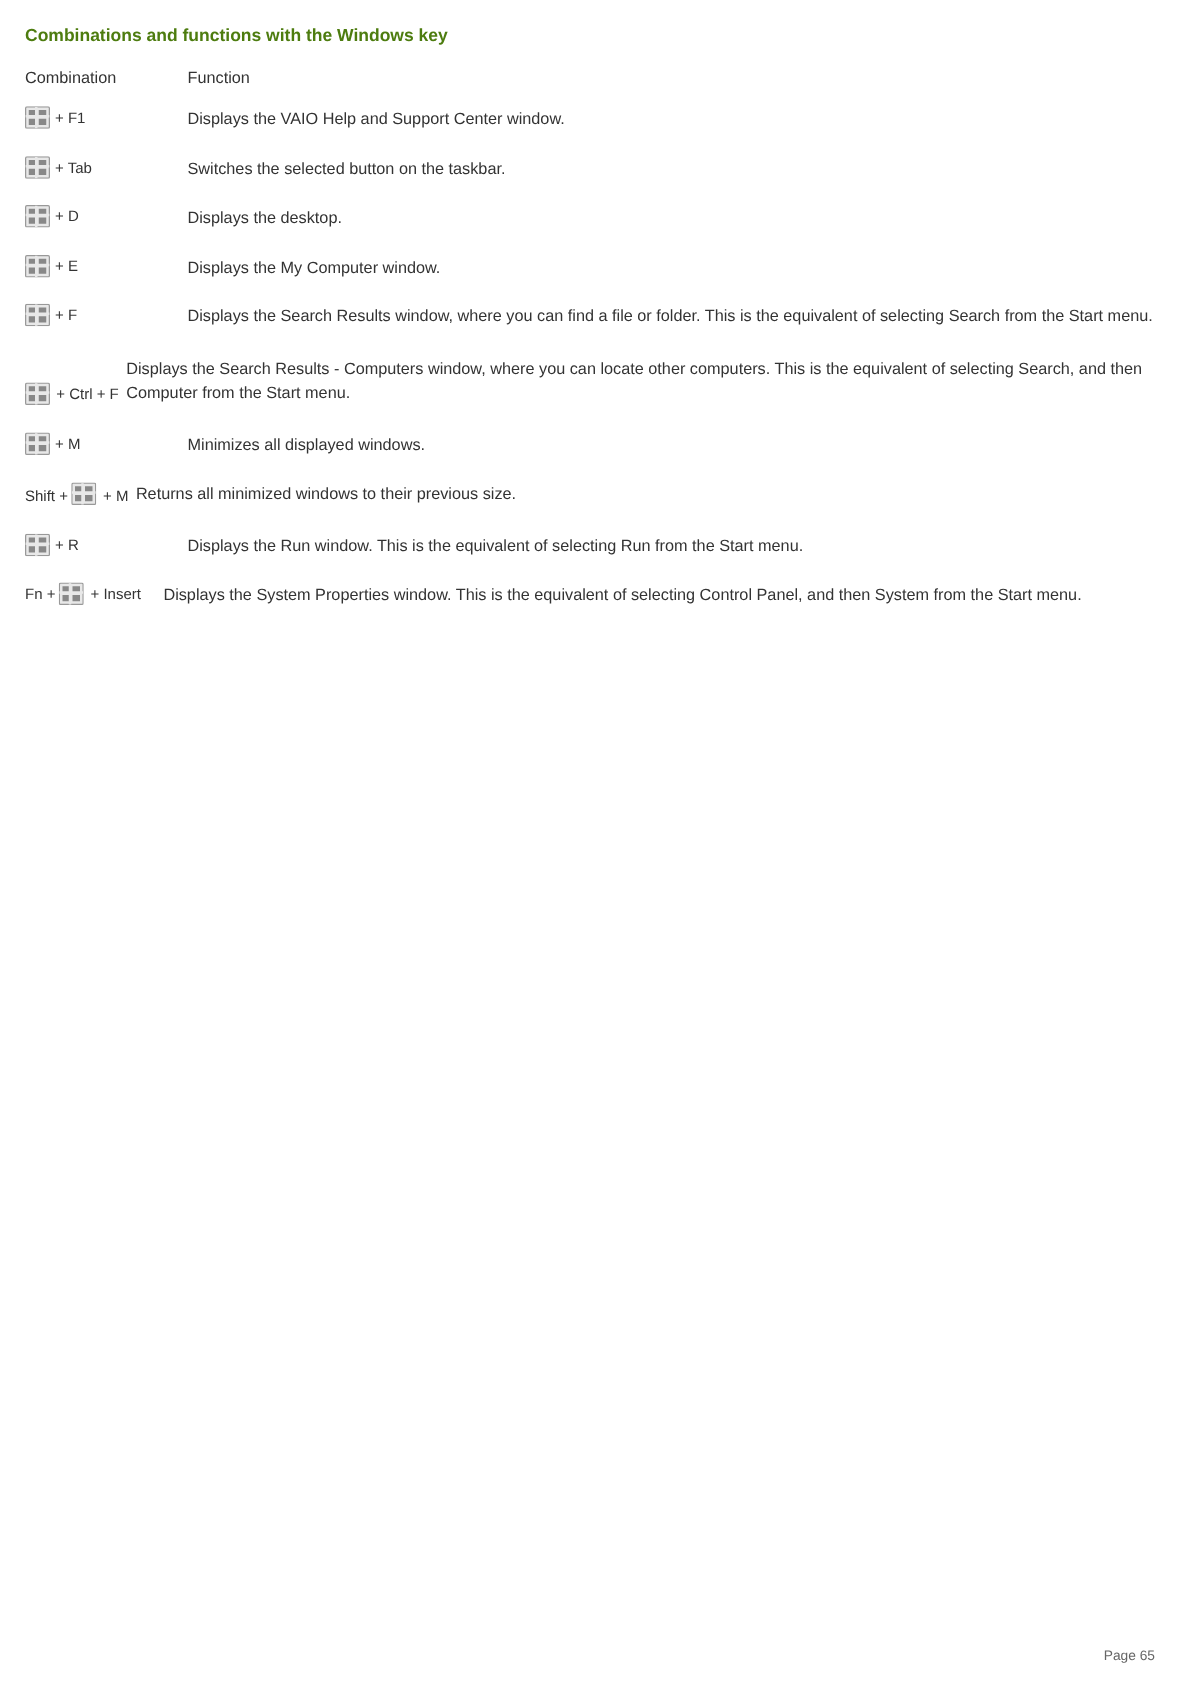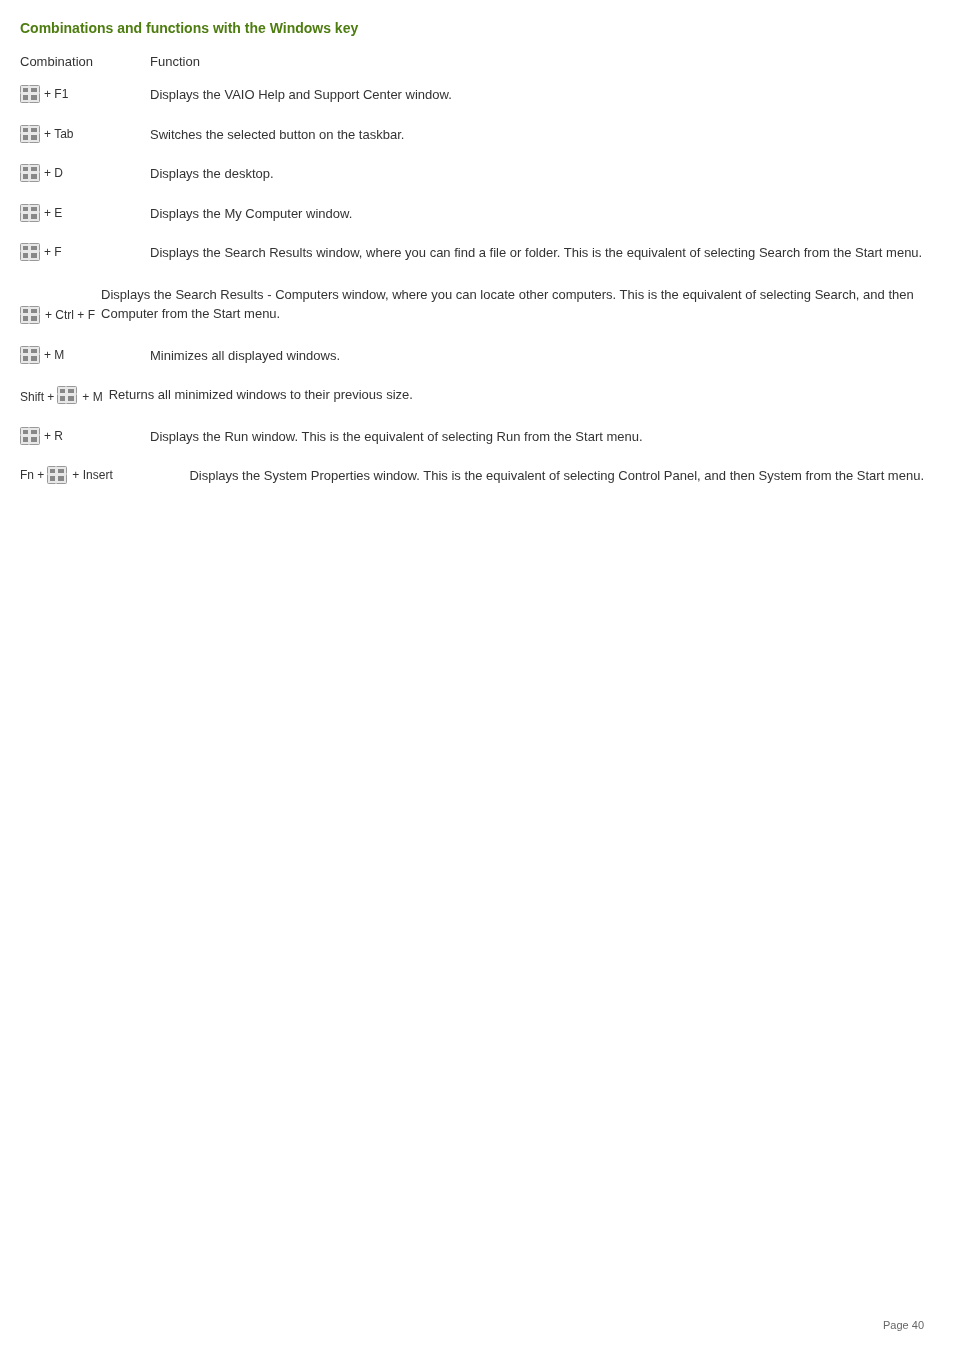--- a/index.html
+++ b/index.html
@@ -241,19 +241,19 @@
           <rect x="0.5" y="0.5" width="19" height="17" rx="1" fill="#e8e8e8" stroke="#999" stroke-width="1"></rect>
           <rect x="3" y="3" width="6" height="5" fill="#888"></rect>
           <rect x="11" y="3" width="6" height="5" fill="#888"></rect>
           <rect x="3" y="10" width="6" height="5" fill="#888"></rect>
           <rect x="11" y="10" width="6" height="5" fill="#888"></rect>
           <line x1="9" y1="0.5" x2="9" y2="17.5" stroke="#e8e8e8" stroke-width="2"></line>
           <line x1="0.5" y1="8" x2="19.5" y2="8" stroke="#e8e8e8" stroke-width="2"></line>
         </svg>
         <span class="key-text">+ Insert</span>
       </div>
-      <div style="flex:1; line-height:1.5;text-align:right;">Displays the System Properties window. This is the equivalent of selecting Control Panel, and then System from the Start menu.</div>
+      <div style="flex:1; line-height:1.5;">Displays the System Properties window. This is the equivalent of selecting Control Panel, and then System from the Start menu.</div>
     </div>
   </div>
 
 </div>
 
-<div style="position:fixed; bottom:20px; right:30px; font-size:11px; color:#666;">Page 40</div>
+<div style="position:fixed; bottom:20px; right:30px; font-size:11px; color:#666;">Page 65</div>
 
 </body></html>

